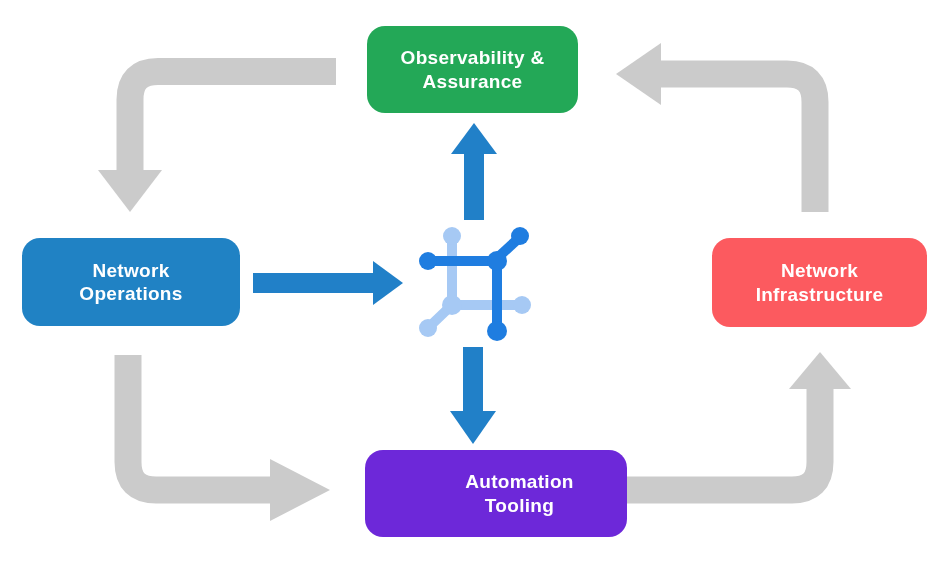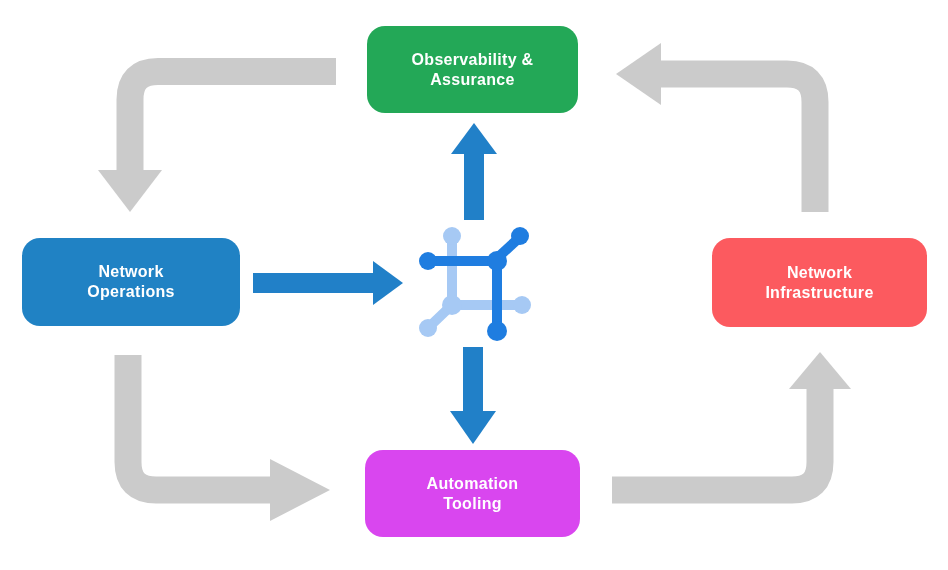--- a/index.html
+++ b/index.html
@@ -19,21 +19,21 @@
   .node {
     position: absolute;
     border-radius: 18px;
     display: flex;
     align-items: center;
     justify-content: center;
     text-align: center;
   }
   .node-label {
     white-space: pre-line;
-    font-size: 16px;
+    font-size: 19px;
     font-weight: 600;
     line-height: 1.22;
     letter-spacing: 0.3px;
   }
   .node-observability   { left: 367px; top: 26px;  width: 211px; height: 87px; }
   .node-operations      { left: 22px;  top: 238px; width: 218px; height: 88px; }
   .node-infrastructure  { left: 712px; top: 238px; width: 215px; height: 89px; }
   .node-automation      { left: 365px; top: 450px; width: 215px; height: 87px; }
 </style>
 </head>
@@ -107,18 +107,18 @@
   <div class="node node-operations" style="background: rgb(32, 130, 196);">
     <span class="node-label" style="color: rgb(255, 255, 255);">Network
 Operations</span>
   </div>
 
   <div class="node node-infrastructure" style="background: rgb(252, 90, 95);">
     <span class="node-label" style="color: rgb(255, 255, 255);">Network
 Infrastructure</span>
   </div>
 
-  <div class="node node-automation" style="background: #d946ef;">
+  <div class="node node-automation" style="background: #6d28d9; padding-left: 47px;">
     <span class="node-label" style="color: rgb(255, 255, 255);">Automation
 Tooling</span>
   </div>
 
 </div>
 
 </body></html>

